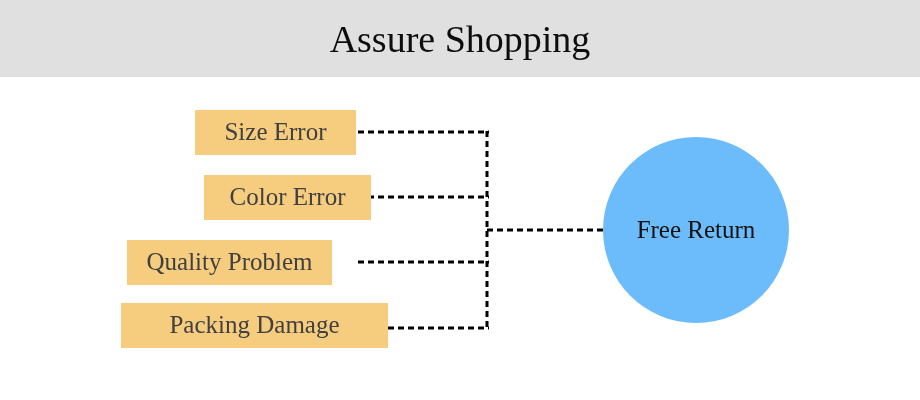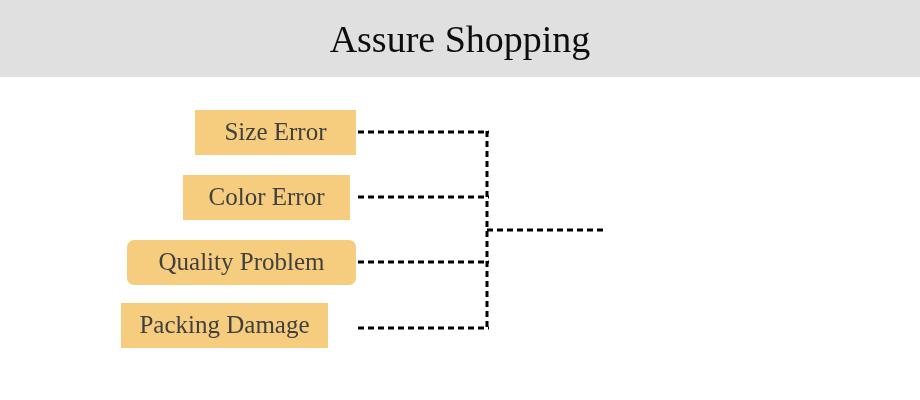--- a/index.html
+++ b/index.html
@@ -68,23 +68,23 @@
     line-height: 1;
     white-space: nowrap;
     box-sizing: border-box;
     height: 45px;
   }
   .cause-box .cause-label {
     display: block;
     transform: translateY(-1px);
   }
   #cause-0 { left: 195px; top: 33px;  width: 161px; }
-  #cause-1 { left: 183px; top: 98px;  width: 167px; align-items: center; }
-  #cause-2 { left: 127px; top: 163px; width: 229px; border-radius: 7px; }
-  #cause-3 { left: 121px; top: 226px; width: 207px; }
+  #cause-1 { left: 204px; top: 98px;  width: 167px; align-items: center; }
+  #cause-2 { left: 127px; top: 163px; width: 205px; }
+  #cause-3 { left: 121px; top: 226px; width: 267px; }
   
   .connector-svg {
     position: absolute;
     left: 0;
     top: 0;
     width: 920px;
     height: 323px;
     overflow: visible;
   }
   
@@ -140,15 +140,18 @@
     <div class="cause-box" id="cause-1">
       <span class="cause-label">Color Error</span>
     </div>
     <div class="cause-box" id="cause-2">
       <span class="cause-label">Quality Problem</span>
     </div>
     <div class="cause-box" id="cause-3">
       <span class="cause-label">Packing Damage</span>
     </div>
 
+    <div class="result-circle">
+      <span class="result-label">Free Return</span>
+    </div>
 
   </div>
 </div>
 
 </body></html>

